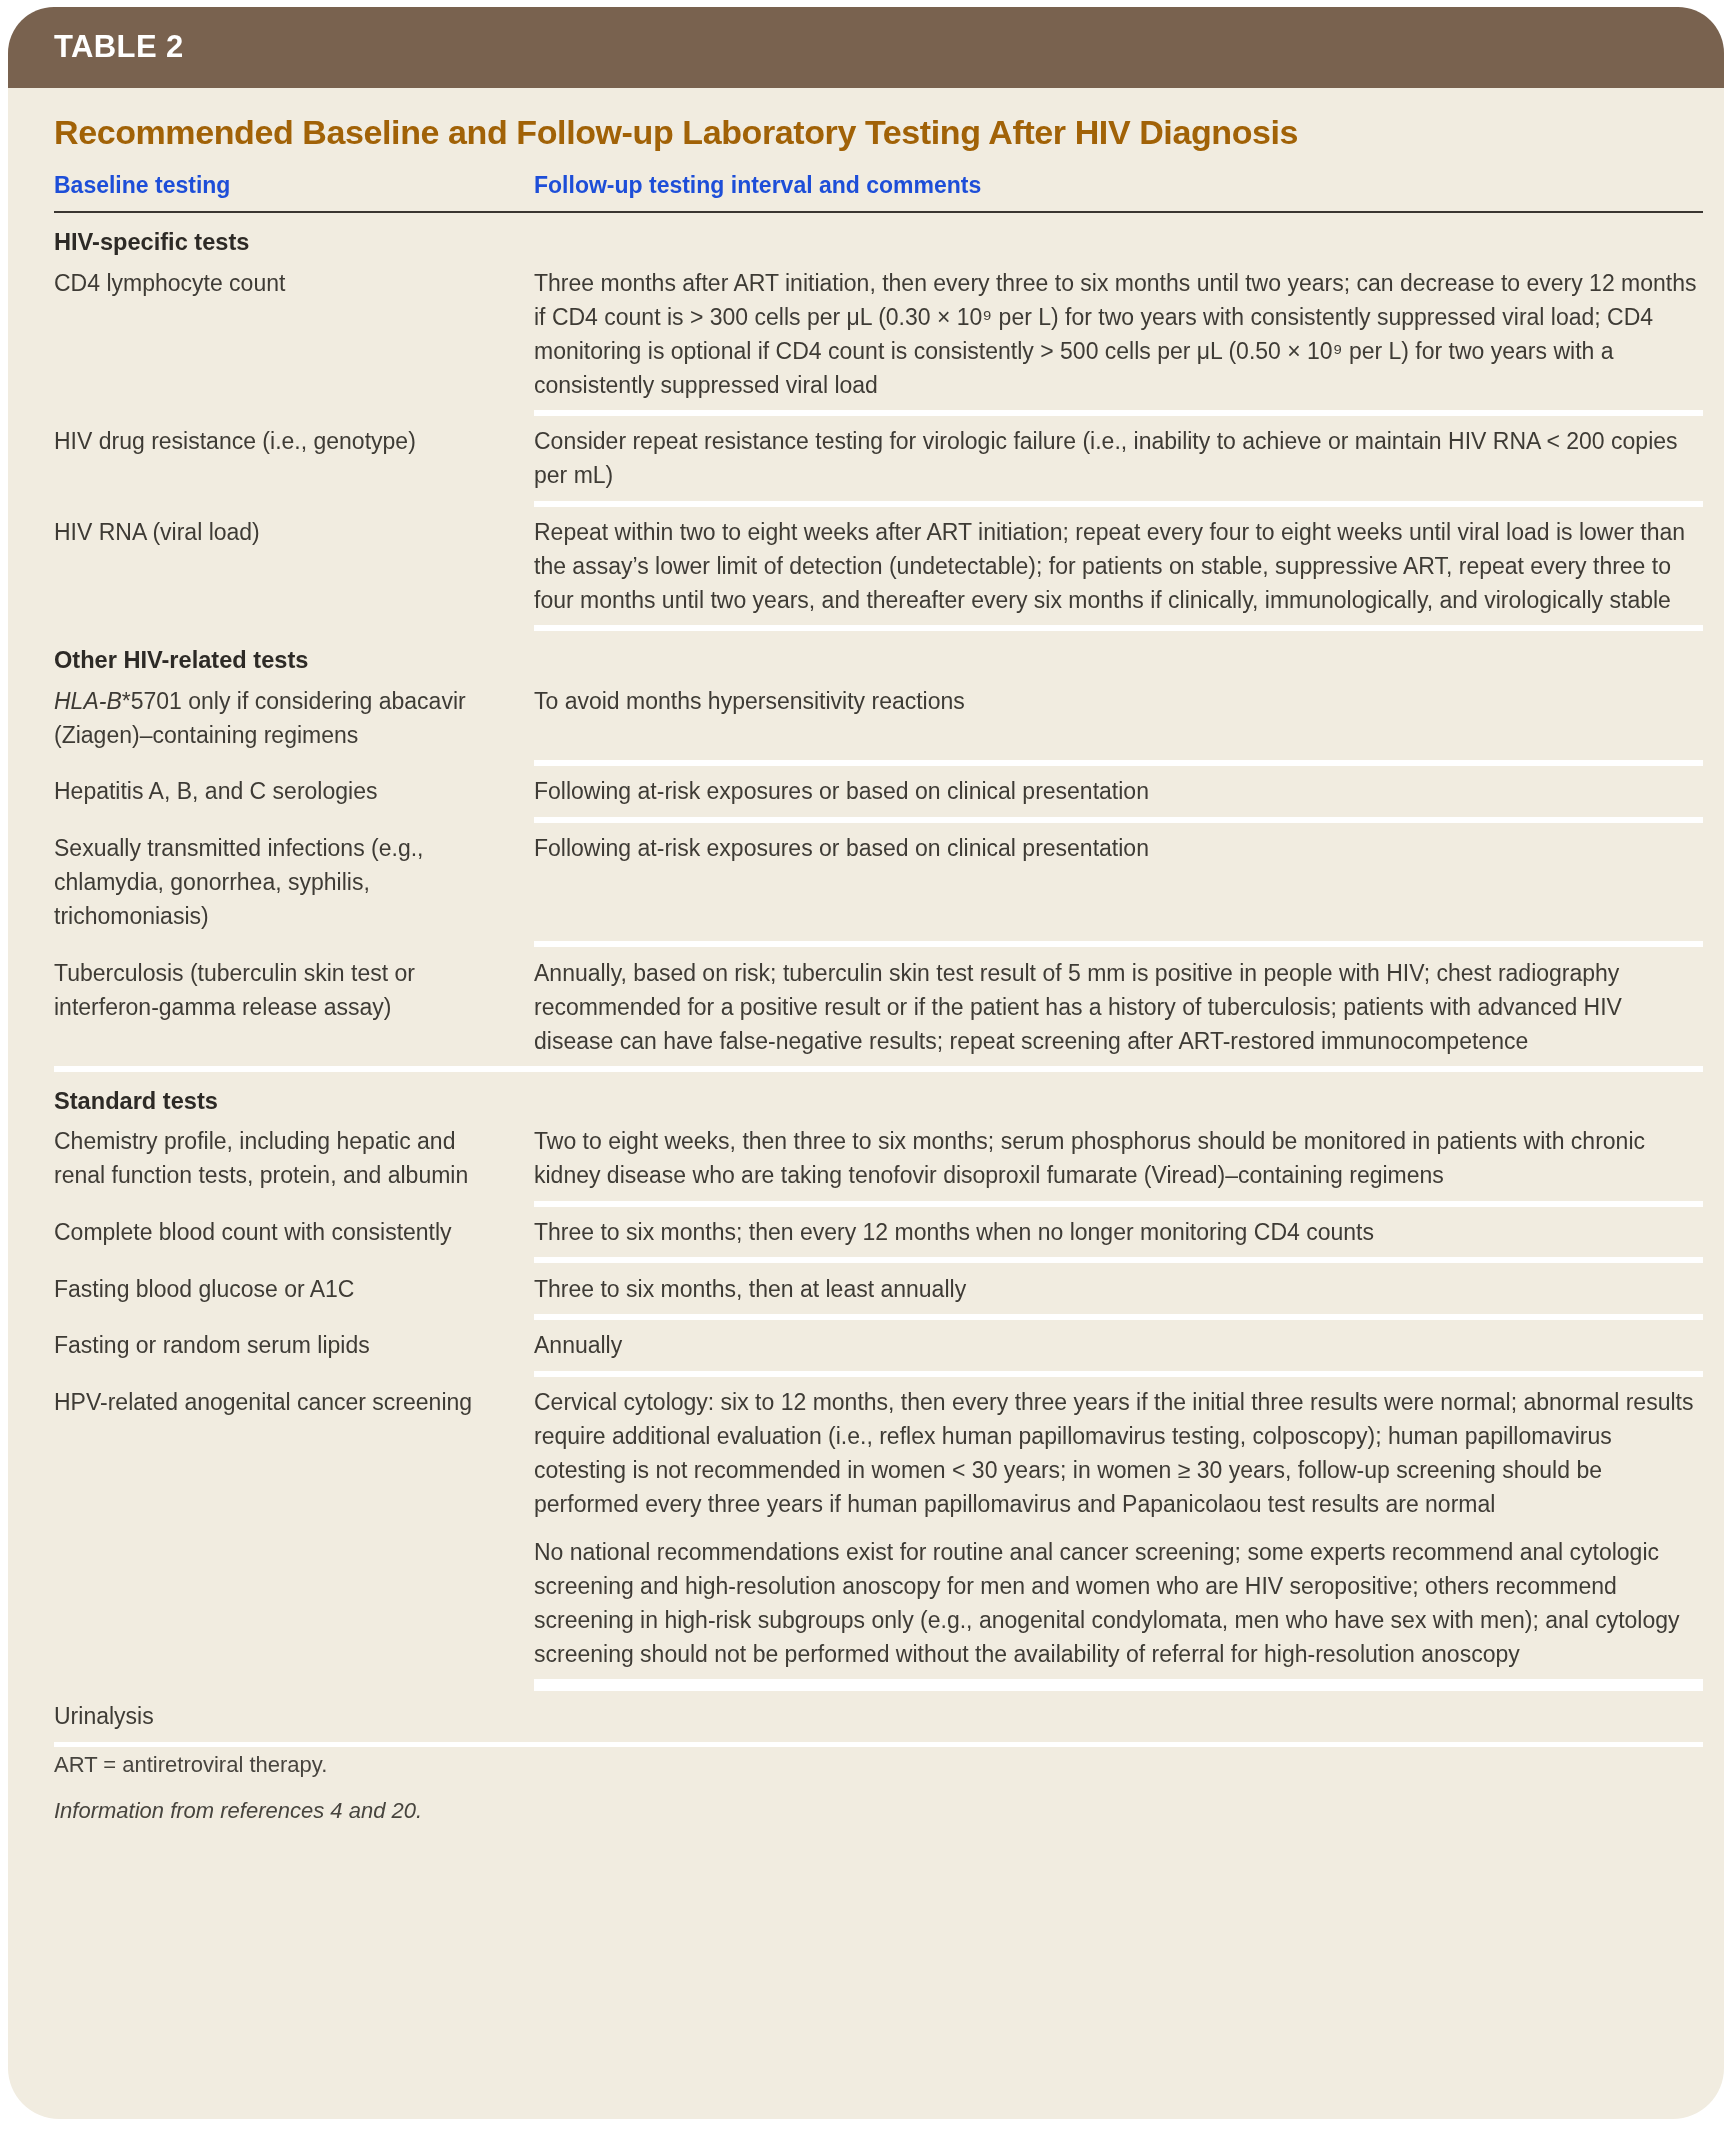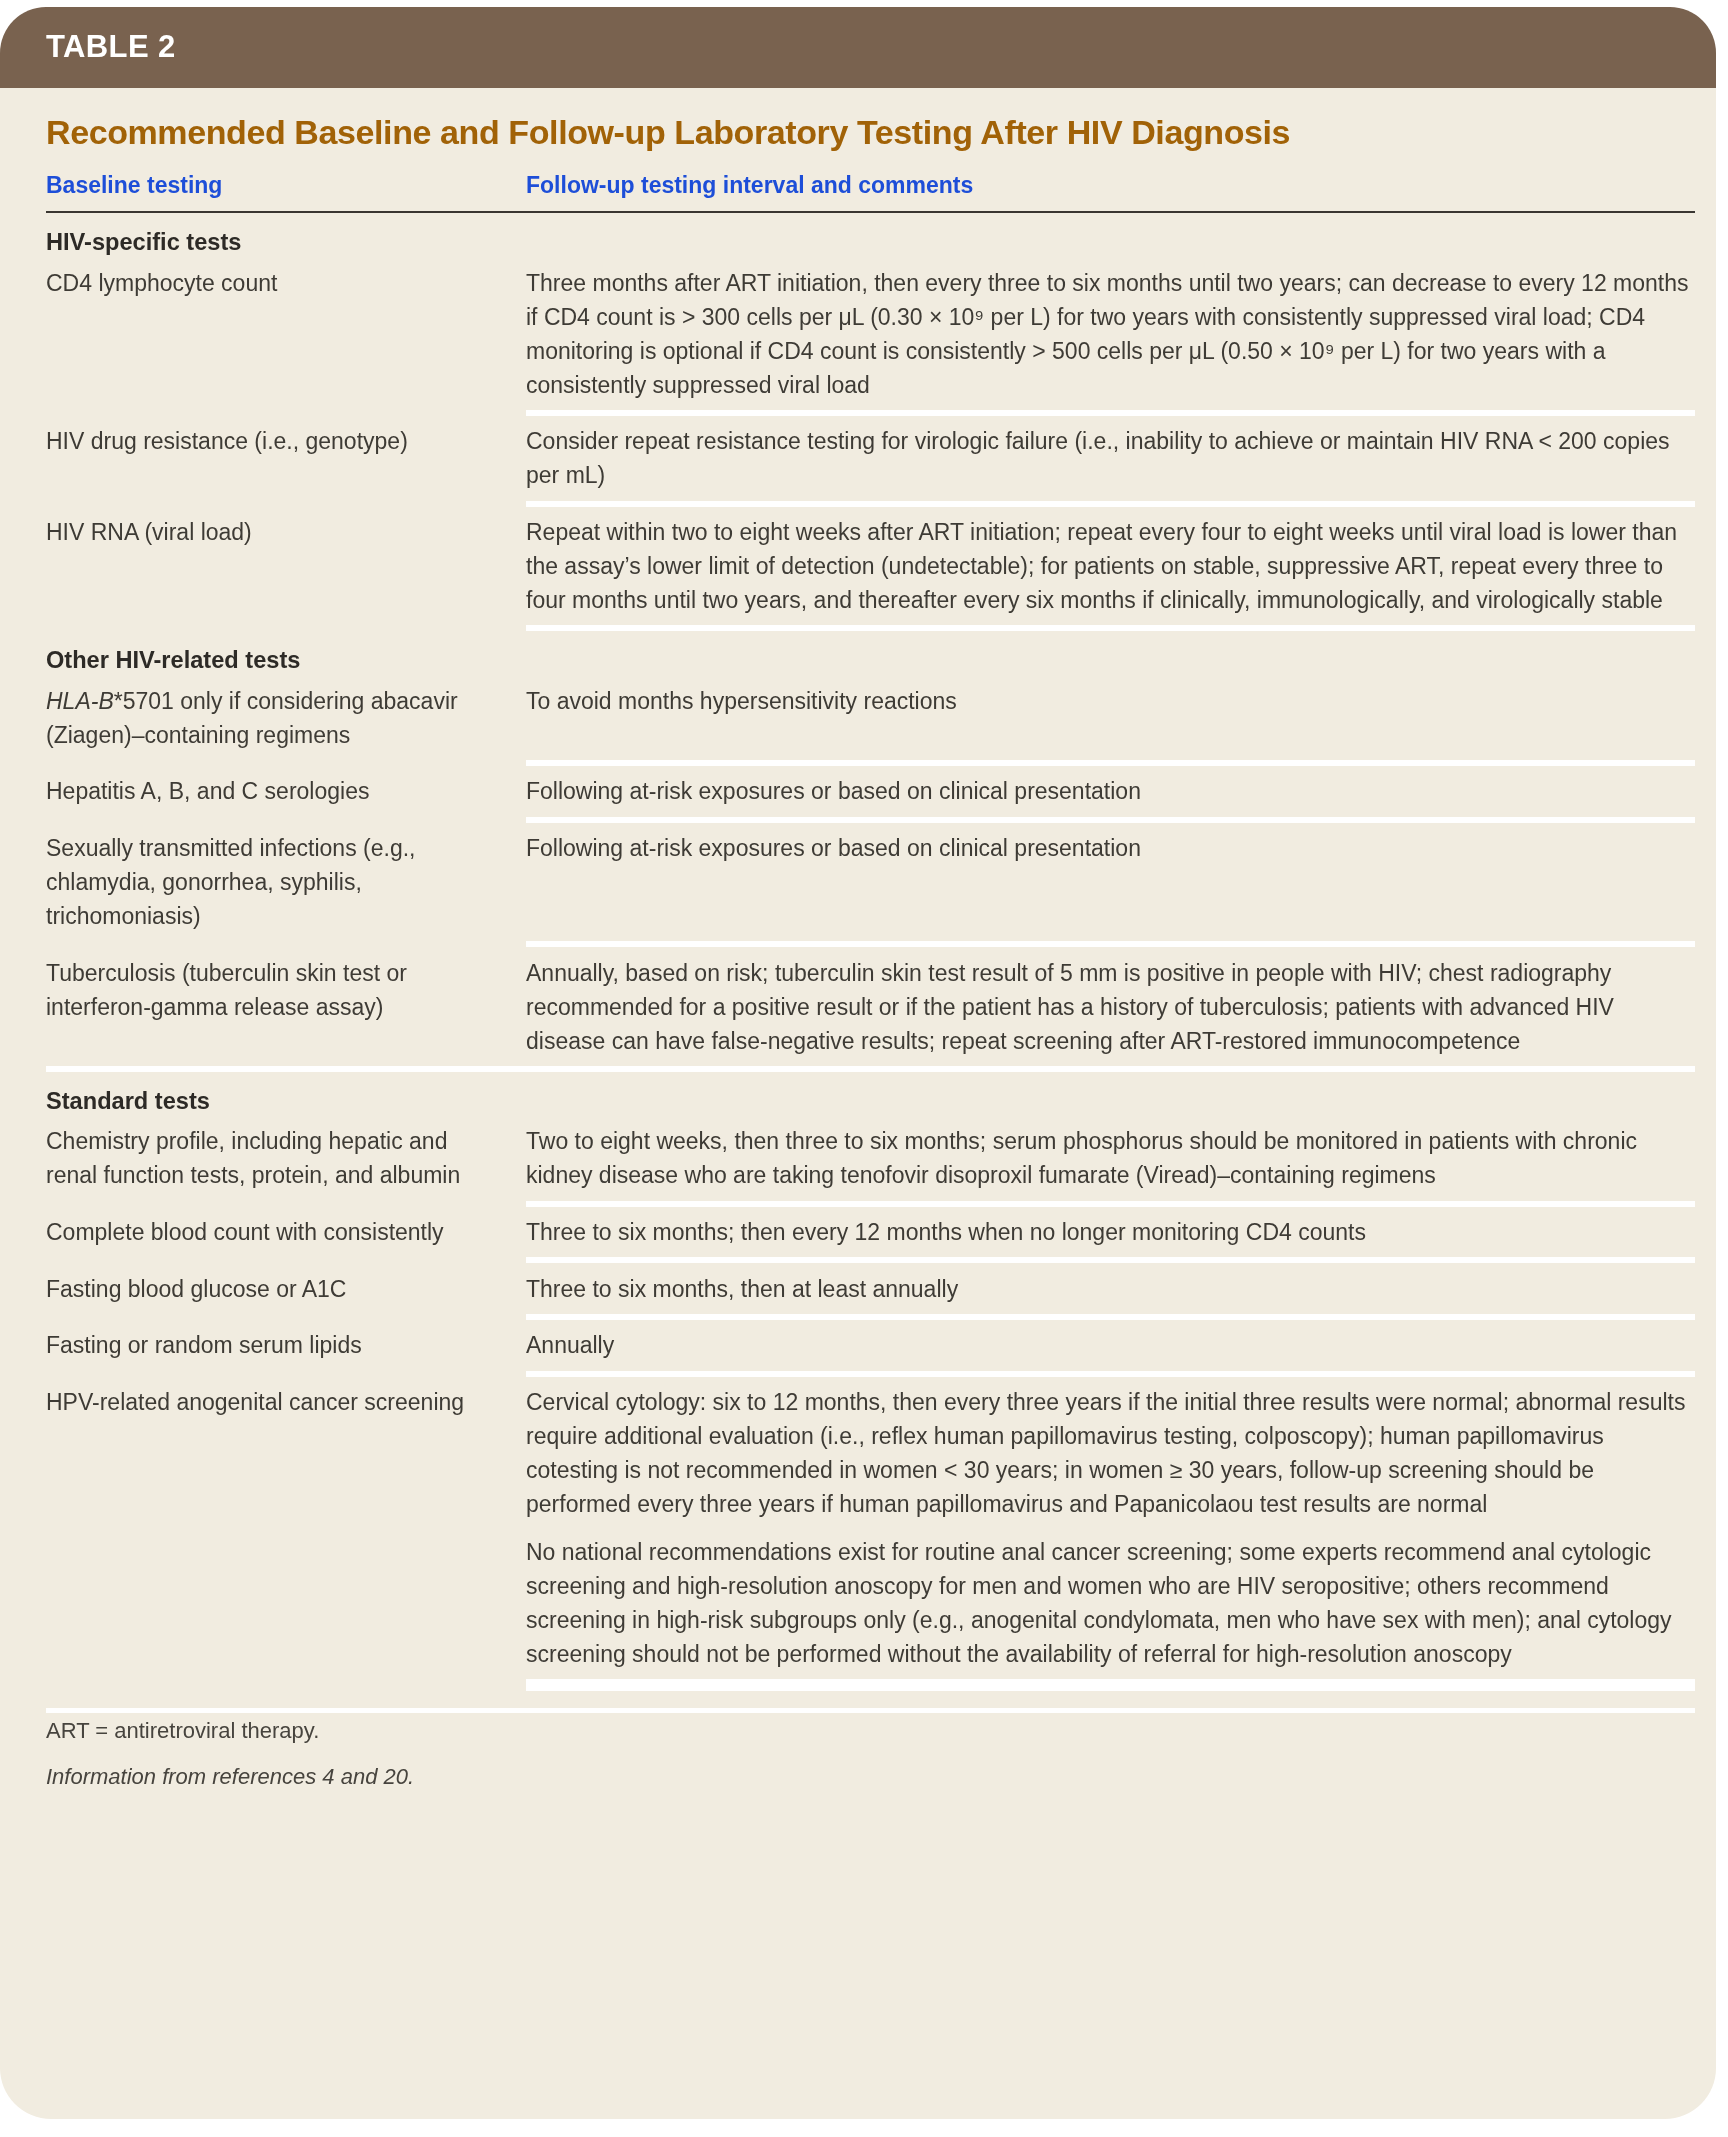--- a/index.html
+++ b/index.html
@@ -4,21 +4,21 @@
 <style>
   html, body {
     margin: 0; padding: 0;
     width: 1729px; height: 2138px;
     background: #ffffff;
     font-family: "Liberation Sans", sans-serif;
     overflow: hidden;
   }
   .panel {
     position: absolute;
-    left: 0; top: 6.7px;
+    left: 8px; top: 6.7px;
     width: 1716px;
   }
   .header-bar {
     background: #79624F;
     border-radius: 46px 46px 0 0;
     height: 81px;
     display: flex;
     align-items: center;
     padding: 0 46px;
     box-sizing: border-box;
@@ -209,20 +209,21 @@
         <div class="cell-comment">
           <p>Cervical cytology: six to 12 months, then every three years if the initial three results were nor­mal; abnormal results require additional evaluation (i.e., reflex human papillomavirus testing, colposcopy); human papillomavirus cotesting is not recommended in women &lt; 30 years; in women ≥ 30 years, follow-up screening should be performed every three years if human papillomavirus and Papanicolaou test results are normal</p>
           <p>No national recommendations exist for routine anal cancer screening; some experts recom­mend anal cytologic screening and high-resolution anoscopy for men and women who are HIV seropositive; others recommend screening in high-risk subgroups only (e.g., anogenital condylomata, men who have sex with men); anal cytology screening should not be performed without the availability of referral for high-resolution anoscopy</p>
         </div>
       </div>
       <div class="divider right-only"></div>
 
       <div class="divider right-only"></div>
 
       <div class="row">
+        <div class="cell-test">Urinalysis</div>
       </div>
       <div class="divider"></div>
     </div>
 
     <div class="footnotes">
       <div class="footnote-abbr">ART = antiretroviral therapy.</div>
       <div class="footnote-source">Information from references 4 and 20.</div>
     </div>
 
   </div>

